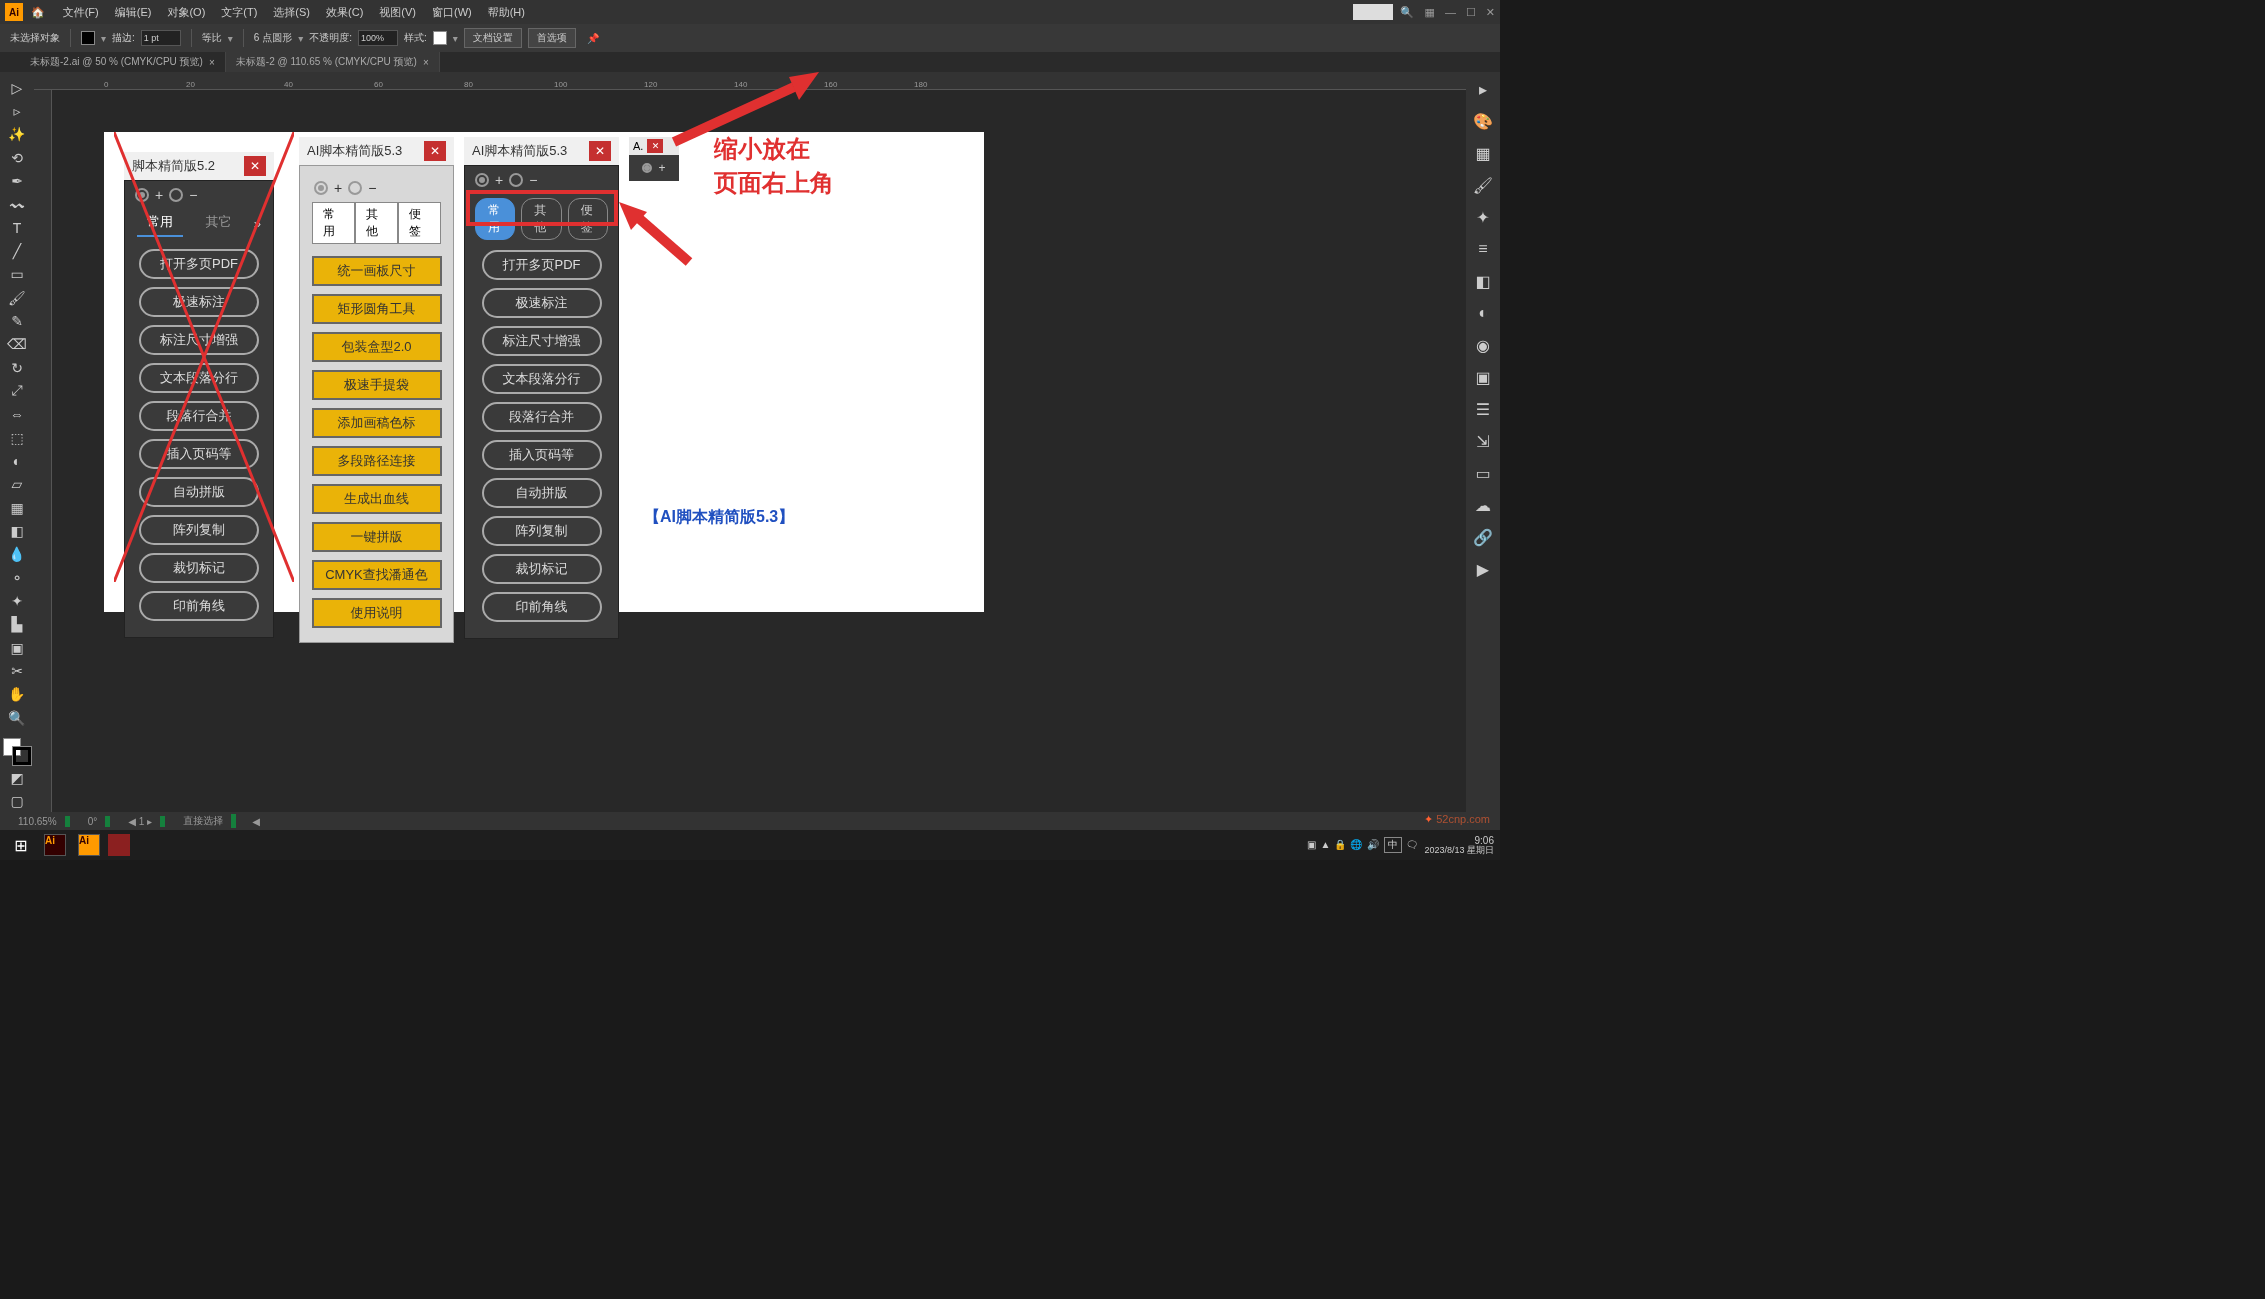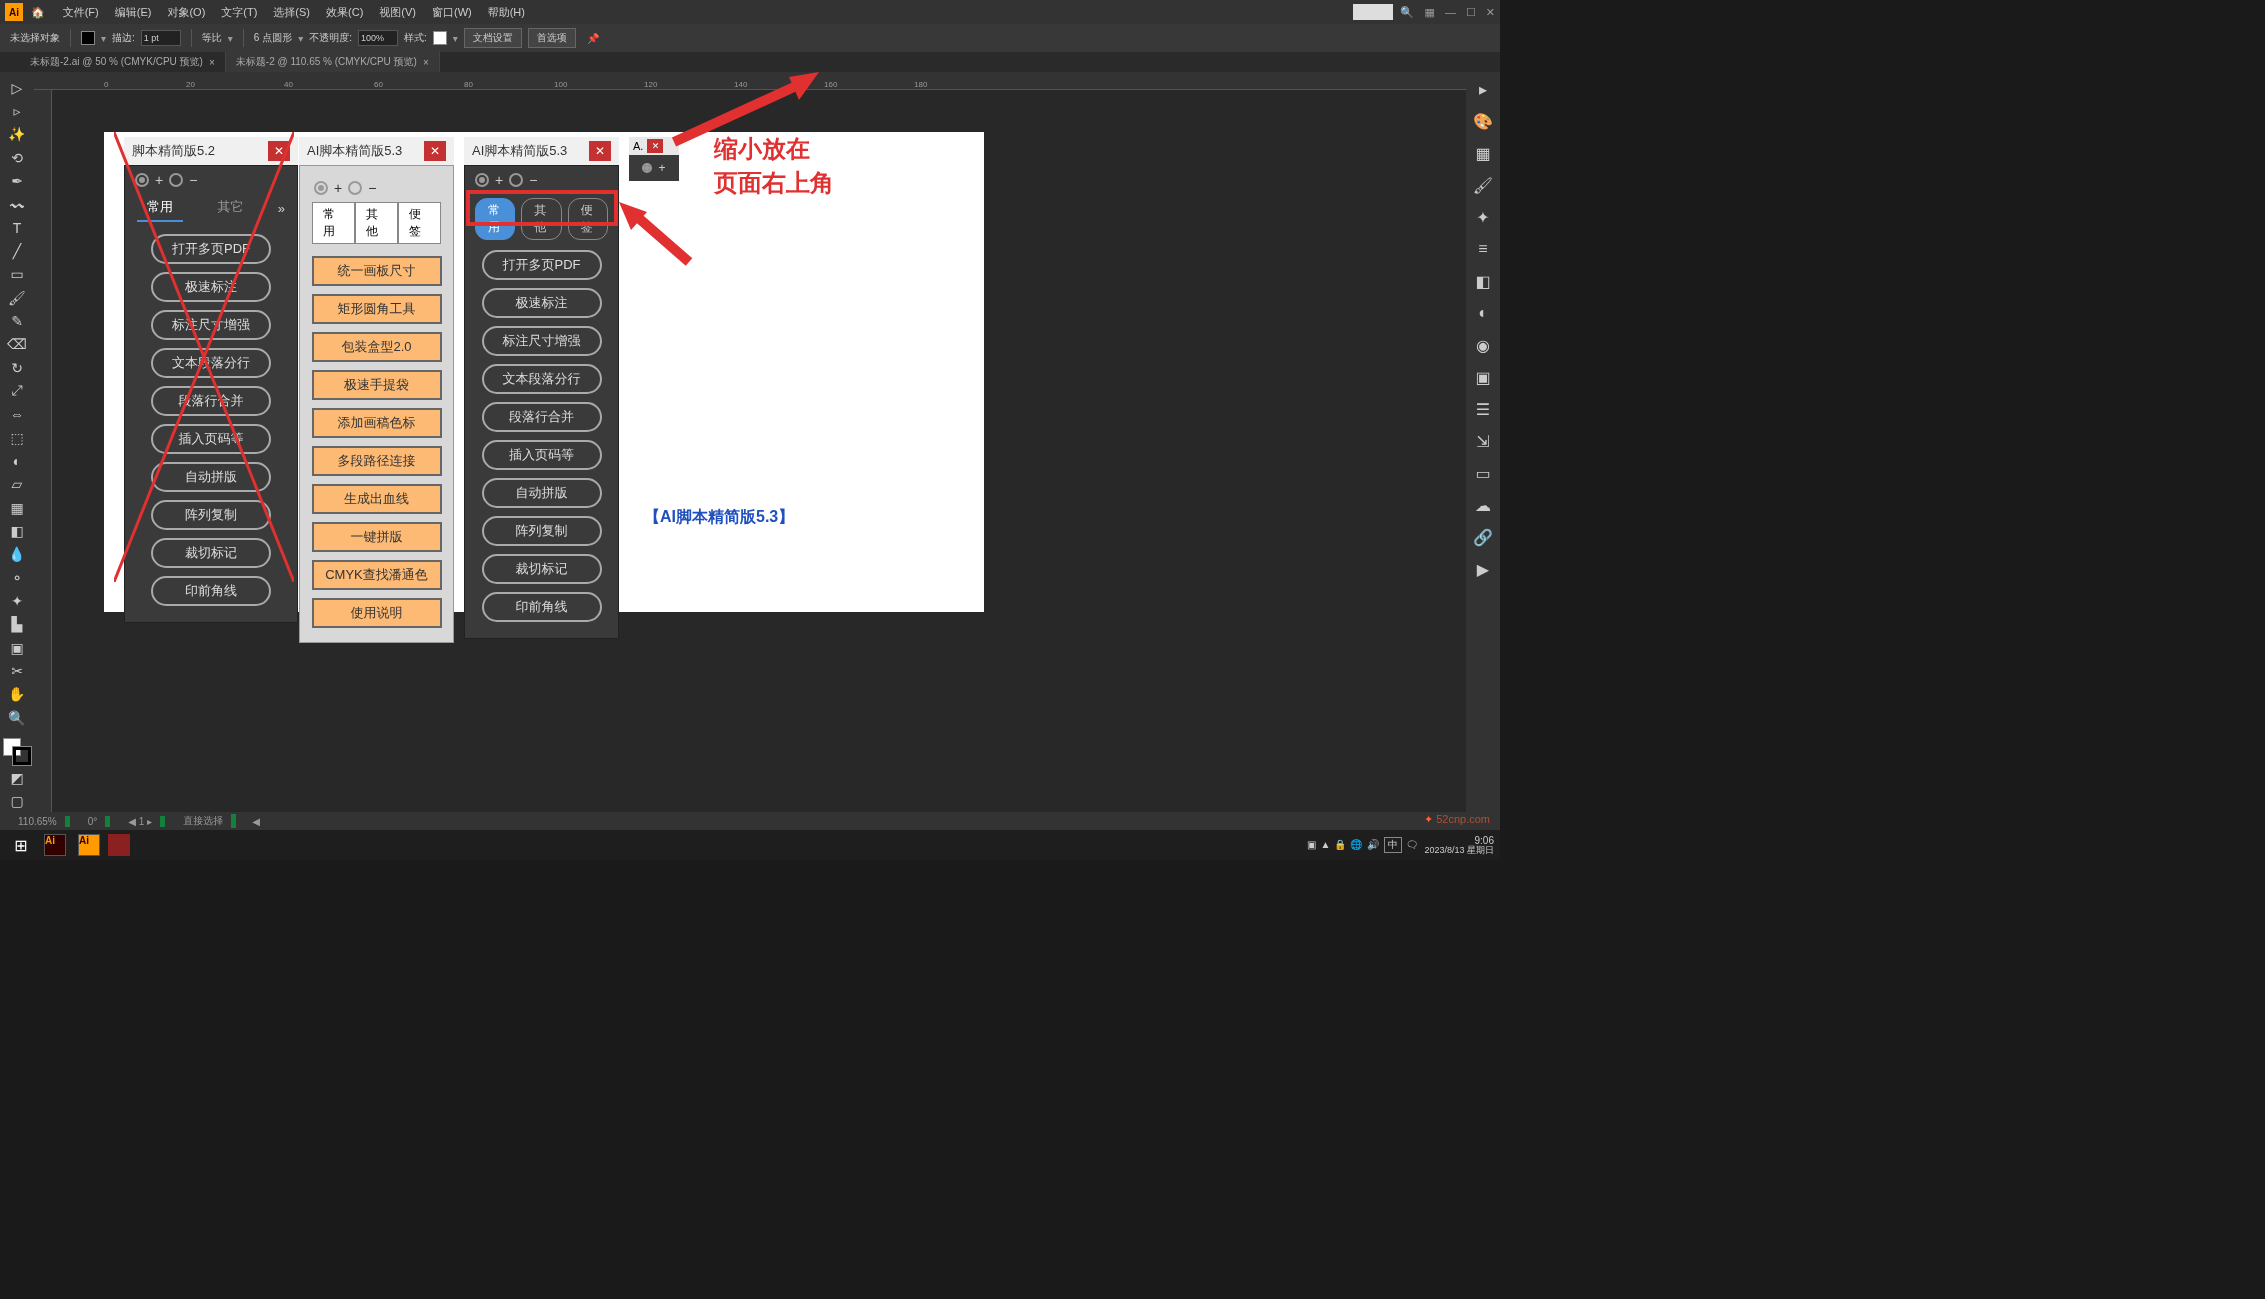--- a/index.html
+++ b/index.html
@@ -65,21 +65,21 @@
 .pill-tabs { display: flex; gap: 6px; padding: 4px 10px; }
 .pill { padding: 3px 12px; border-radius: 12px; border: 1px solid #888; color: #ccc; font-size: 12px; cursor: pointer; }
 .pill.active { background: #4a90d9; border-color: #4a90d9; color: #fff; }
 
 .btab-row { display: flex; padding: 0 8px; gap: 0; margin-bottom: 6px; }
 .btab { padding: 3px 10px; border: 1px solid #888; background: #fff; font-size: 12px; cursor: pointer; }
 
 .btn-list { display: flex; flex-direction: column; gap: 8px; align-items: center; padding: 6px 0; }
 .rbtn { padding: 4px 14px; border-radius: 16px; border: 2px solid #888; color: #ccc; font-size: 13px; background: transparent; cursor: pointer; min-width: 120px; text-align: center; }
 .rbtn.dark { border-color: #aaa; color: #ddd; }
-.sqbtn { padding: 4px 10px; border: 2px solid #666; background: #fdba74; color: #333; font-size: 13px; cursor: pointer; min-width: 130px; text-align: center; }
+.sqbtn { padding: 4px 10px; border: 2px solid #666; background: #eab308; color: #333; font-size: 13px; cursor: pointer; min-width: 130px; text-align: center; }
 
 
 .red-x { position: absolute; }
 .red-x line { stroke: #e03030; stroke-width: 3; }
 .arrow-svg { position: absolute; overflow: visible; }
 .arrow-svg path { stroke: #e03030; stroke-width: 10; fill: none; }
 .arrow-svg polygon { fill: #e03030; }
 .red-box { position: absolute; border: 4px solid #e03030; }
 .anno-text { position: absolute; color: #e03030; font-size: 24px; font-weight: bold; line-height: 1.4; }
 .blue-text { position: absolute; color: #2050c0; font-size: 16px; font-weight: bold; }
@@ -211,21 +211,21 @@
       <span style="left:430px">80</span>
       <span style="left:520px">100</span>
       <span style="left:610px">120</span>
       <span style="left:700px">140</span>
       <span style="left:790px">160</span>
       <span style="left:880px">180</span>
     </div>
     <div class="ruler-v"></div>
     <div class="artboard main-ab"></div>
 
-    <div class="panel-box" style="left:90px; top:65px; width:174px;">
+    <div class="panel-box" style="left:90px; top:80px; width:150px;">
       <div class="pnl-title">
         <span>脚本精简版5.2</span>
         <span class="close-red">✕</span>
       </div>
       <div class="pnl-dark" style="padding-bottom:10px;">
         <div class="radio-row">
           <span class="radio sel"></span>
             <span>+</span>
           <span class="radio"></span>
             <span>−</span>

